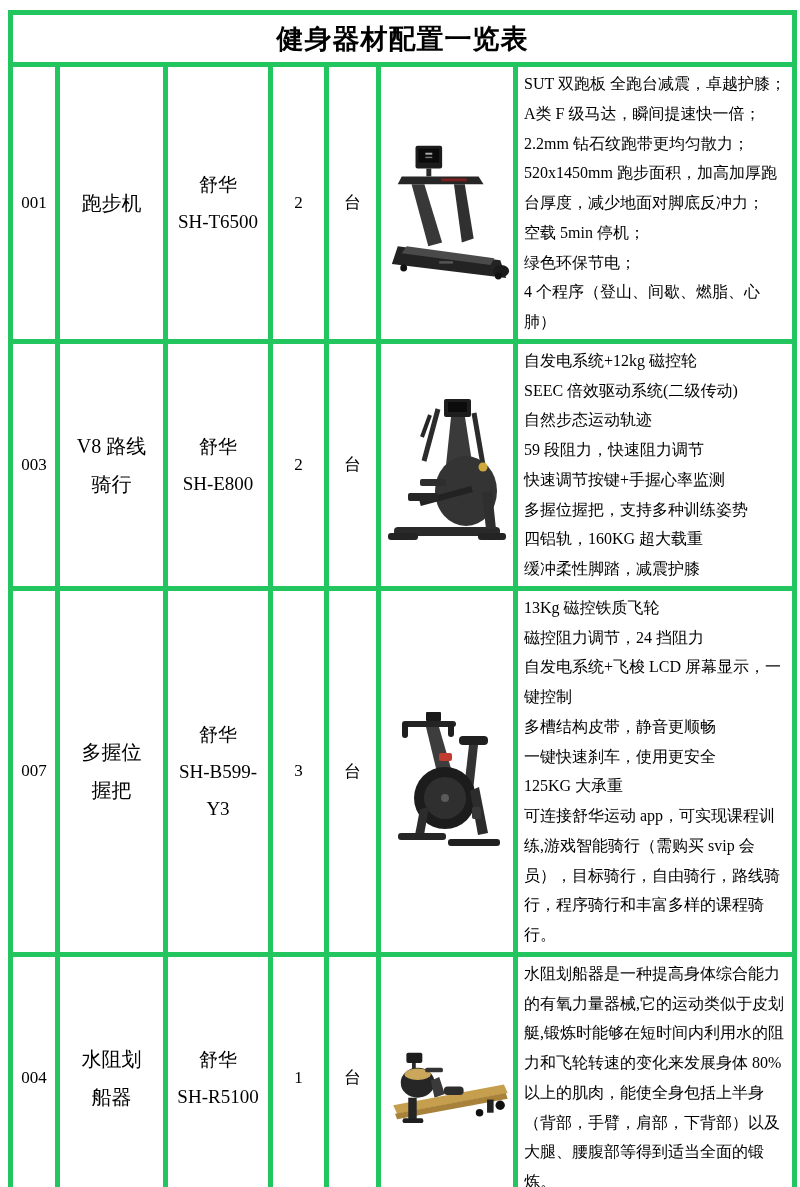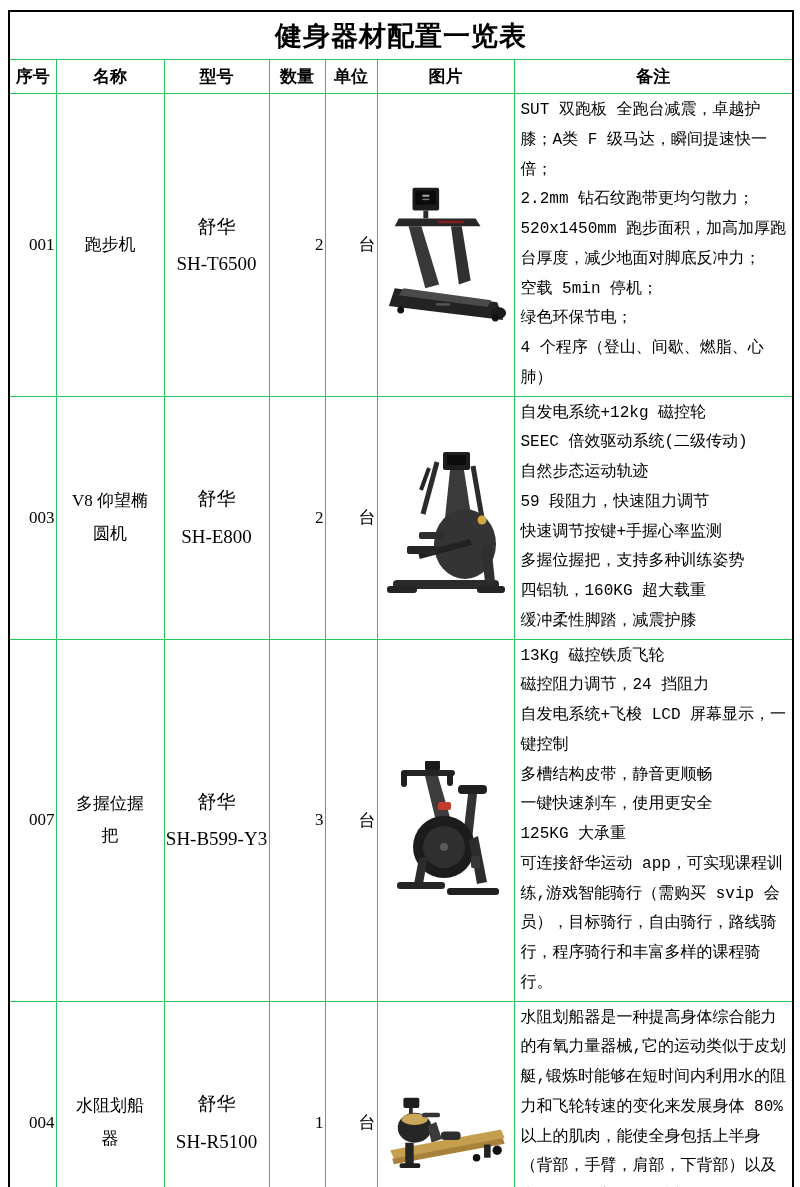--- a/index.html
+++ b/index.html
@@ -1,27 +1,27 @@
 <!DOCTYPE html>
 <html><head>
 <meta charset="utf-8">
 <style>
   html,body{margin:0;padding:0;background:#ffffff;}
   body{width:800px;height:1187px;font-family:"Liberation Serif","DejaVu Serif",serif;color:#000;}
   .page{position:relative;width:800px;height:1187px;background:#fff;overflow:hidden;}
   table.sheet{border-collapse:collapse;table-layout:fixed;width:784px;margin:10px 0 0 8px;border:2px solid #000;}
-  td{border:1px solid #22c55e;vertical-align:middle;overflow:hidden;}
+  td{border:5px solid #22c55e;vertical-align:middle;overflow:hidden;}
   .title-cell{height:45px;text-align:center;font-family:"Liberation Sans","DejaVu Sans",sans-serif;font-weight:700;font-size:27px;letter-spacing:1px;}
   .head td{height:31px;text-align:center;font-family:"Liberation Sans","DejaVu Sans",sans-serif;font-weight:700;font-size:17px;}
-  .c-center{text-align:right;font-size:17px;}
+  .c-center{text-align:center;font-size:17px;}
   .pre{white-space:pre-line;}
   .c-model{text-align:center;font-size:19px;line-height:1.95;}
-  .c-name{text-align:center;font-size:17px;line-height:1.9;padding:0 13px;}
+  .c-name{text-align:center;font-size:20px;line-height:1.9;padding:0 13px;}
   .c-img{text-align:center;vertical-align:middle;background:#fff;}
-  .c-remark{font-size:16px;line-height:1.86;text-align:left;vertical-align:middle;padding:2px 4px 2px 6px;font-family:Liberation Mono, monospace;}
+  .c-remark{font-size:16px;line-height:1.86;text-align:left;vertical-align:middle;padding:2px 4px 2px 6px;}
   svg{display:inline-block;vertical-align:middle;}
 </style>
 </head>
 <body>
 
 <div class="page">
 <table class="sheet">
   <colgroup>
     <col style="width:47px">
         <col style="width:108px">
@@ -30,29 +30,20 @@
         <col style="width:52px">
         <col style="width:137px">
         <col style="width:279px">
   </colgroup>
 
   <tbody>
         <tr>
     <td colspan="7" class="title-cell">健身器材配置一览表</td>
   </tr>
 
-  <tr class="head">
-    <td>序号</td>
-    <td>名称</td>
-    <td>型号</td>
-    <td>数量</td>
-    <td>单位</td>
-    <td>图片</td>
-    <td>备注</td>
-  </tr>
 
   <tr style="height:200px">
     <td class="c-center">001</td>
     <td class="c-name">跑步机</td>
     <td class="c-model pre">舒华
 SH-T6500</td>
     <td class="c-center">2</td>
     <td class="c-center">台</td>
     <td class="c-img">
       <svg width="138" height="168" viewBox="0 0 140 168">
@@ -76,21 +67,21 @@
     <td class="c-remark pre">SUT 双跑板 全跑台减震，卓越护膝；A类 F 级马达，瞬间提速快一倍；
 2.2mm 钻石纹跑带更均匀散力；
 520x1450mm 跑步面积，加高加厚跑台厚度，减少地面对脚底反冲力；
 空载 5min 停机；
 绿色环保节电；
 4 个程序（登山、间歇、燃脂、心肺）</td>
   </tr>
 
   <tr style="height:200px">
     <td class="c-center">003</td>
-    <td class="c-name">V8 仰望椭圆机</td>
+    <td class="c-name">V8 路线骑行</td>
     <td class="c-model pre">舒华
 SH-E800</td>
     <td class="c-center">2</td>
     <td class="c-center">台</td>
     <td class="c-img">
       <svg width="130" height="168" viewBox="0 0 130 168">
         <rect x="62" y="18" width="27" height="18" rx="2" fill="#1e1e1e"></rect>
         <rect x="66" y="21" width="19" height="10" fill="#0c0c0c"></rect>
         <line x1="56" y1="28" x2="42" y2="80" stroke="#2c2c2c" stroke-width="5"></line>
         <line x1="48" y1="34" x2="40" y2="56" stroke="#262626" stroke-width="4"></line>

